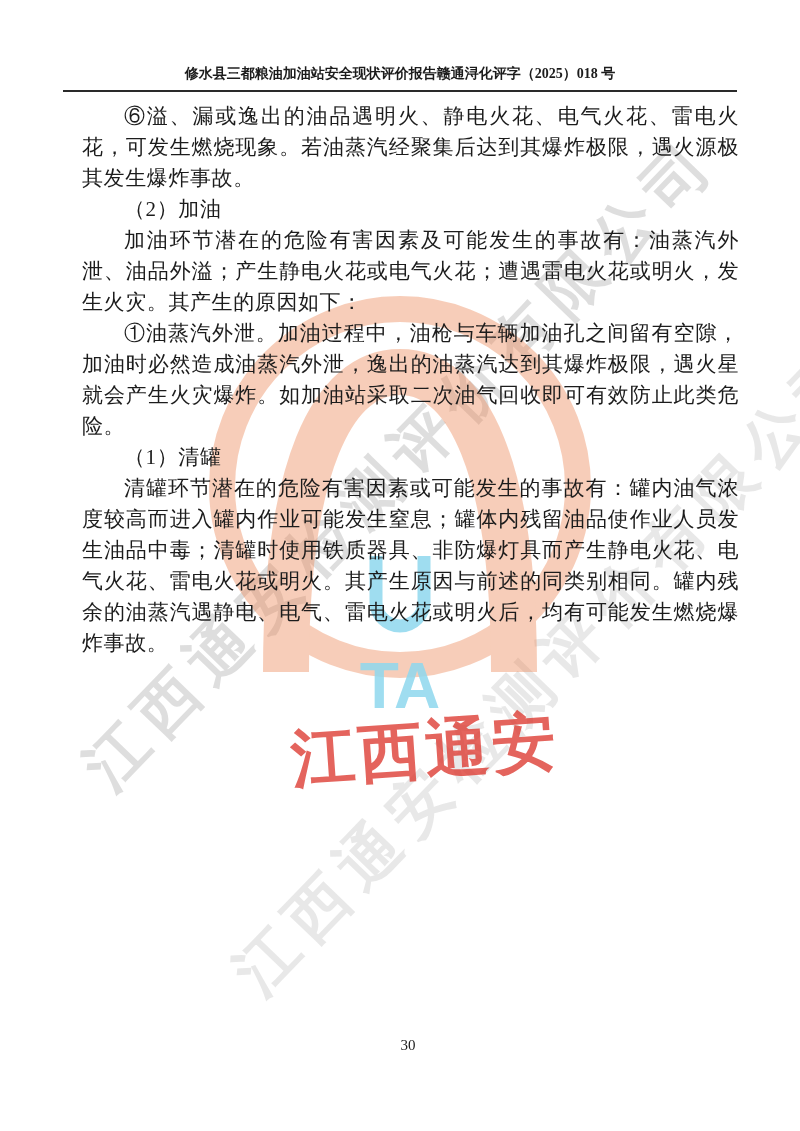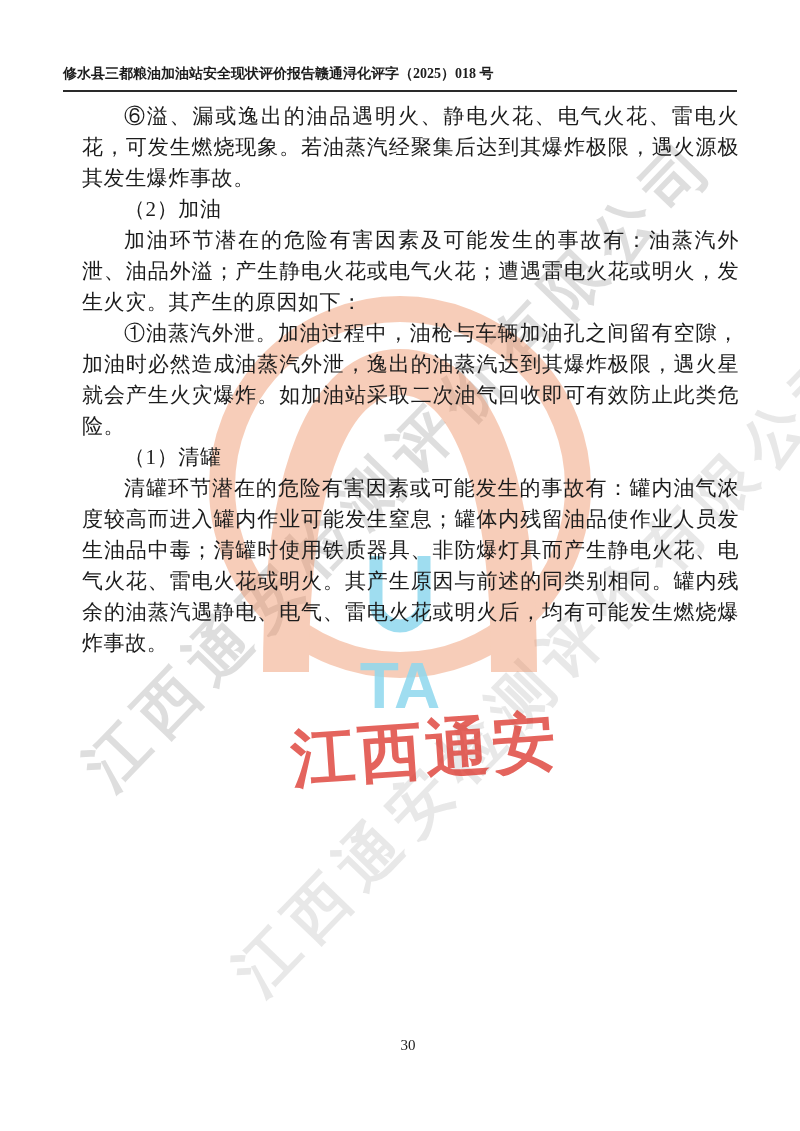--- a/index.html
+++ b/index.html
@@ -41,21 +41,21 @@
     letter-spacing:3px;
     color:rgba(221,56,48,0.78);
     transform:rotate(-4deg);
     white-space:nowrap;
   }
 
   
   .header{
     position:absolute;z-index:2;
     left:63px;right:63px;top:64px;
-    display:flex;justify-content:flex-start;align-items:flex-end;
+    display:flex;justify-content:center;align-items:flex-end;
     font-size:14px;line-height:20px;
     border-bottom:2px solid #2a2a2a;
     padding-bottom:6px;
     font-weight:bold;
   }
   .header .hright .num{font-weight:bold;margin-top:15px;}
 
   
   .bodytext{
     position:absolute;z-index:1;

